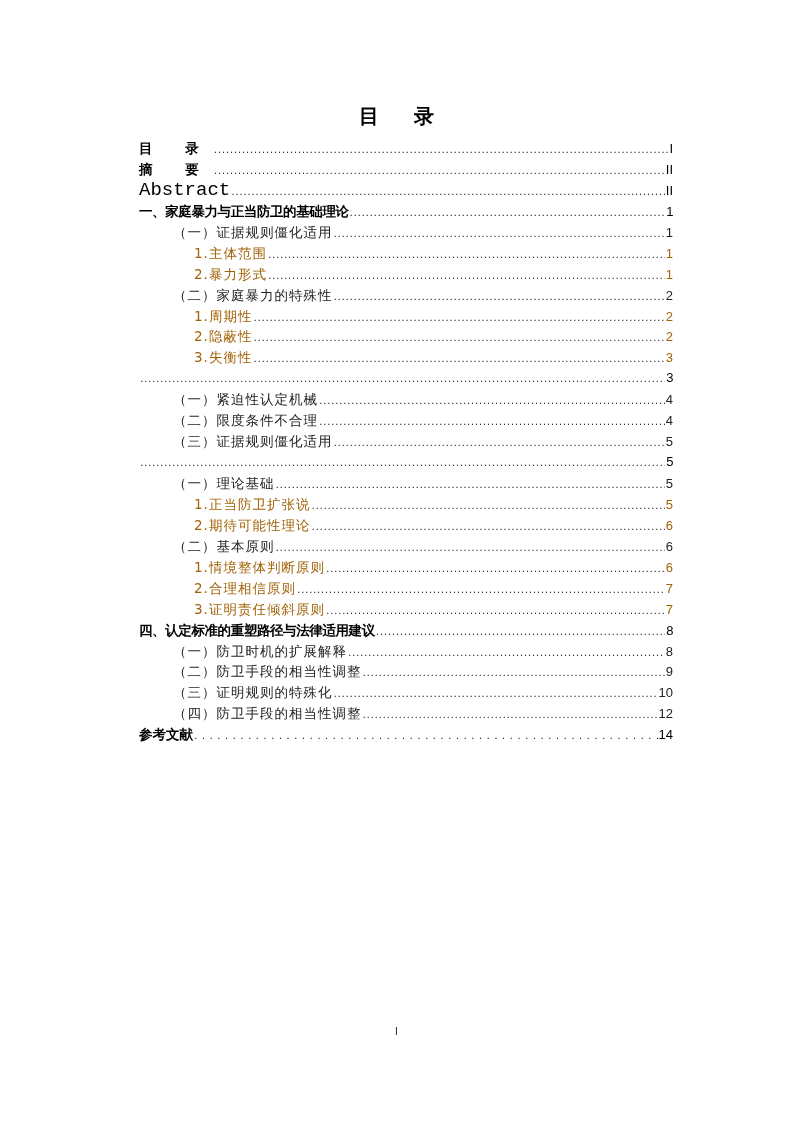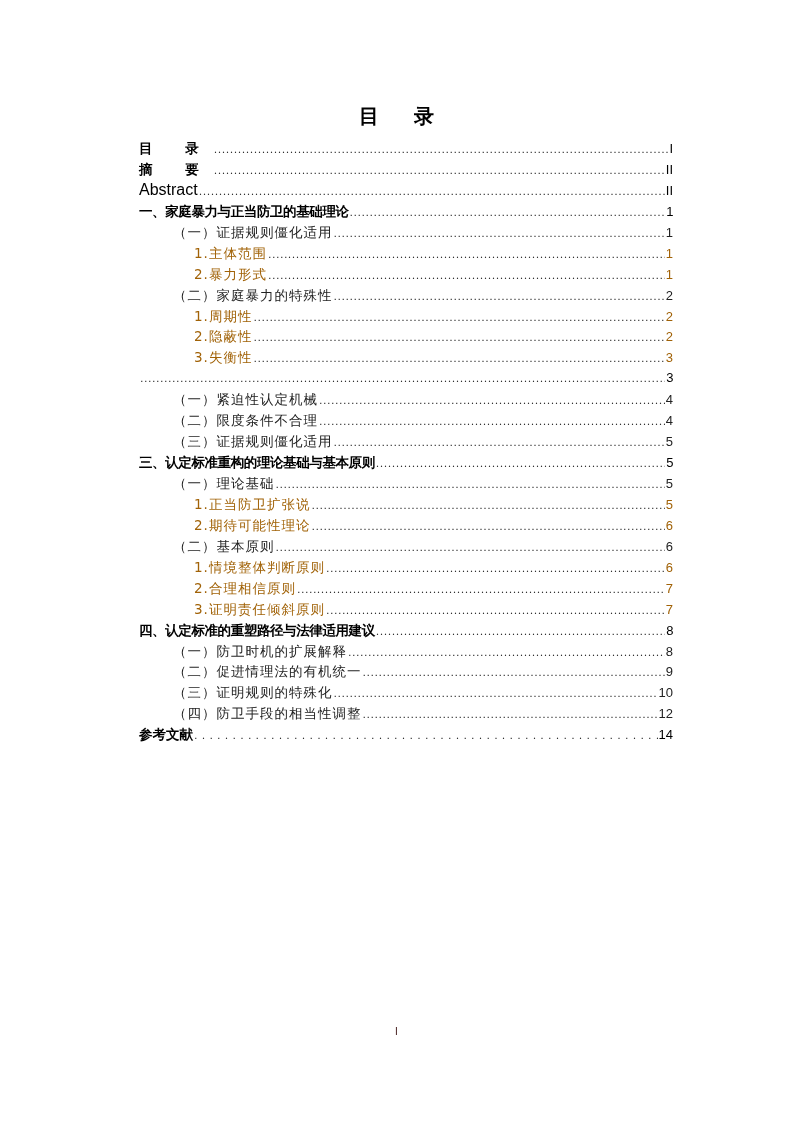--- a/index.html
+++ b/index.html
@@ -41,23 +41,23 @@
       white-space: nowrap;
       font-size: 13.5px;
     }
     .toc-row.lvl-0 { font-weight: bold; }
     .toc-row.lvl-0.heading { letter-spacing: -0.4px; }
     .toc-row.lvl-1 { padding-left: 34px; color: #222; }
     .toc-row.lvl-2 { padding-left: 55px; color: #a16207; }
     .toc-row.spaced .toc-label { letter-spacing: 1px; }
     .toc-row.wide-label .toc-label { letter-spacing: 14px; }
     .toc-row.abstract .toc-label {
-      font-family: Liberation Sans, sans-serif;
+      font-family: Liberation Mono, monospace;
       font-weight: normal;
-      font-size: 16px;
+      font-size: 19px;
     }
     .toc-label {
       flex: 0 0 auto;
     }
     .toc-leader {
       flex: 1 1 auto;
       overflow: hidden;
       margin: 0 1px;
       font-weight: normal;
       color: #333;
@@ -161,21 +161,20 @@
     <span class="toc-label">（二）限度条件不合理</span>
     <span class="toc-leader"></span>
     <span class="toc-page">4</span>
   </div>
   <div class="toc-row lvl-1 spaced">
     <span class="toc-label">（三）证据规则僵化适用</span>
     <span class="toc-leader"></span>
     <span class="toc-page">5</span>
   </div>
   <div class="toc-row lvl-0 heading">
-    <span class="toc-label">三、认定标准重构的理论基础与基本原则</span>
     <span class="toc-leader"></span>
     <span class="toc-page">5</span>
   </div>
   <div class="toc-row lvl-1 spaced">
     <span class="toc-label">（一）理论基础</span>
     <span class="toc-leader"></span>
     <span class="toc-page">5</span>
   </div>
   <div class="toc-row lvl-2 spaced">
     <span class="toc-label">1.正当防卫扩张说</span>
@@ -211,21 +210,21 @@
     <span class="toc-label">四、认定标准的重塑路径与法律适用建议</span>
     <span class="toc-leader"></span>
     <span class="toc-page">8</span>
   </div>
   <div class="toc-row lvl-1 spaced">
     <span class="toc-label">（一）防卫时机的扩展解释</span>
     <span class="toc-leader"></span>
     <span class="toc-page">8</span>
   </div>
   <div class="toc-row lvl-1 spaced">
-    <span class="toc-label">（二）促进情理法的有机统一</span>
+    <span class="toc-label">（二）防卫手段的相当性调整</span>
     <span class="toc-leader"></span>
     <span class="toc-page">9</span>
   </div>
   <div class="toc-row lvl-1 spaced">
     <span class="toc-label">（三）证明规则的特殊化</span>
     <span class="toc-leader"></span>
     <span class="toc-page">10</span>
   </div>
   <div class="toc-row lvl-1 spaced">
     <span class="toc-label">（四）防卫手段的相当性调整</span>

